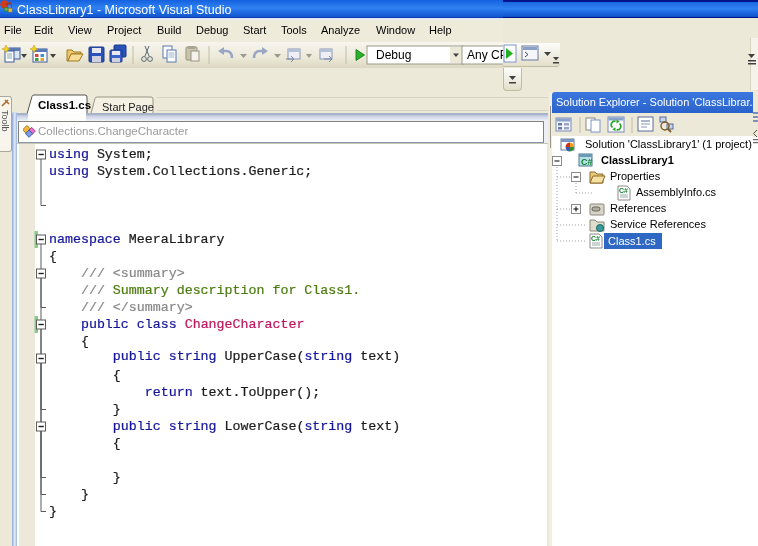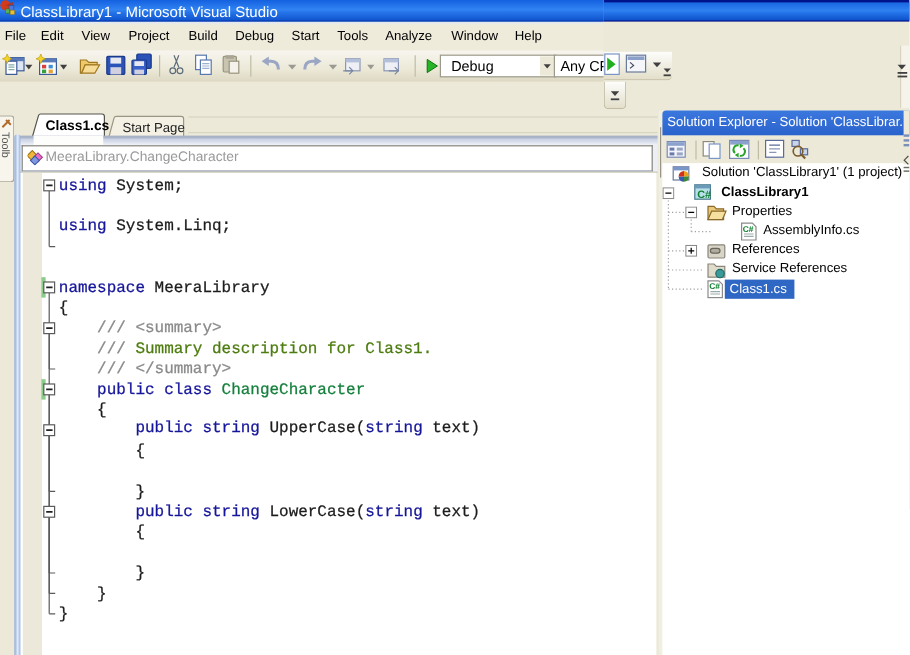--- a/index.html
+++ b/index.html
@@ -32,21 +32,21 @@
   #comborow{left:14px;top:121px;width:534px;height:21.5px;background:#eceff5;}
   #combo{position:absolute;left:4px;top:0px;width:526px;height:21.5px;background:#fff;border:1px solid #84827a;border-bottom:1.6px solid #8a94a8;box-sizing:border-box;}
   #combo .ctext{position:absolute;left:19px;top:3px;color:#9a9a9a;font-size:11.5px;}
   #editorTop{left:14px;top:142.6px;width:534px;height:1.8px;background:#c9c5b6;}
   
   #editor{left:14px;top:144px;width:533px;height:402px;background:#fff;}
   #indmargin{position:absolute;left:5px;top:0;width:16px;height:402px;background:#ece9da;}
   #codepane{position:absolute;left:0;top:0;width:617px;height:402px;
     font-family:"Liberation Mono",monospace;font-size:13.3px;font-weight:normal;-webkit-text-stroke:0.22px;line-height:17px;white-space:pre;}
   .cl{position:absolute;left:35px;height:17px;}
-  .kw{color:#16169b;} .cm{color:#8a8a8a;} .gr{color:#4d7c0f;} .tl{color:#15803d;} .bk{color:#1c1c1c;}
+  .kw{color:#16169b;} .cm{color:#8a8a8a;} .gr{color:#4d7c0f;} .tl{color:#be185d;} .bk{color:#1c1c1c;}
   
   #sepanel{left:549px;top:92px;width:209px;height:454px;background:#f1efe2;}
   #setitle{position:absolute;left:3px;top:0px;width:206px;height:21px;
     background:linear-gradient(#3b78de 0%,#2a62cc 100%);border-radius:3px 0 0 0;}
   #setitle span{position:absolute;left:4px;top:4px;color:#fff;font-size:11px;white-space:nowrap;}
   #setoolbar{position:absolute;left:3px;top:21px;width:206px;height:23px;background:#ece9d8;}
   #setree{position:absolute;left:3px;top:44px;width:206px;height:410px;background:#fff;font-size:11px;}
   .trow{position:absolute;height:16px;white-space:nowrap;}
 </style></head>
 <body>
@@ -228,39 +228,40 @@
   <div class="abs" id="tabband"></div>
   <div class="abs" style="left:28px;top:113px;width:58px;height:8px;background:#fdfdfc;"></div>
 
   <div class="abs" id="comborow">
     <div id="combo">
       <svg class="abs" style="left:4px;top:3px" width="13" height="13" viewBox="0 0 15 15">
         <rect x="1" y="2" width="7" height="7" transform="rotate(45 4.5 5.5)" fill="#f0b83a" stroke="#9a7010"></rect>
         <rect x="7" y="4" width="6" height="6" transform="rotate(45 10 7)" fill="#e870c8" stroke="#983a80"></rect>
         <rect x="4" y="7" width="6" height="6" transform="rotate(45 7 10)" fill="#8098e0" stroke="#3a56a8"></rect>
       </svg>
-      <div class="ctext">MeeraLibrary.ChangeCharacter</div>
+      <div class="ctext">Collections.ChangeCharacter</div>
     </div>
   </div>
   <div class="abs" id="editorTop"></div>
 
   <div class="abs" id="editor">
     <div id="indmargin"></div>
     <div id="codepane">
       <div class="cl" style="top:2px"><span class="kw">using</span><span class="bk"> System;</span></div>
-      <div class="cl" style="top:36px"><span class="kw">using</span><span class="bk"> System.Linq;</span></div>
+      <div class="cl" style="top:19px"><span class="kw">using</span><span class="bk"> System.Collections.Generic;</span></div>
       <div class="cl" style="top:87px"><span class="kw">namespace</span><span class="bk"> MeeraLibrary</span></div>
       <div class="cl" style="top:104px"><span class="bk">{</span></div>
       <div class="cl" style="top:121px"><span class="cm">    /// &lt;summary&gt;</span></div>
       <div class="cl" style="top:138px"><span class="cm">    /// </span><span class="gr">Summary description for Class1.</span></div>
       <div class="cl" style="top:155px"><span class="cm">    /// &lt;/summary&gt;</span></div>
       <div class="cl" style="top:172px"><span class="kw">    public</span><span class="bk"> </span><span class="kw">class</span><span class="bk"> </span><span class="tl">ChangeCharacter</span></div>
       <div class="cl" style="top:189px"><span class="bk">    {</span></div>
       <div class="cl" style="top:204px"><span class="kw">        public</span><span class="bk"> </span><span class="kw">string</span><span class="bk"> UpperCase(</span><span class="kw">string</span><span class="bk"> text)</span></div>
       <div class="cl" style="top:223px"><span class="bk">        {</span></div>
+      <div class="cl" style="top:240px"><span class="kw">            return</span><span class="bk"> text.ToUpper();</span></div>
       <div class="cl" style="top:257px"><span class="bk">        }</span></div>
       <div class="cl" style="top:274px"><span class="kw">        public</span><span class="bk"> </span><span class="kw">string</span><span class="bk"> LowerCase(</span><span class="kw">string</span><span class="bk"> text)</span></div>
       <div class="cl" style="top:291px"><span class="bk">        {</span></div>
       <div class="cl" style="top:325px"><span class="bk">        }</span></div>
       <div class="cl" style="top:342px"><span class="bk">    }</span></div>
       <div class="cl" style="top:359px"><span class="bk">}</span></div>
     </div>
     <svg class="abs" style="left:20px;top:0" width="14" height="402" viewBox="0 0 14 402">
       <g>
         <rect x="0.5" y="87" width="3.5" height="17" fill="#8acc8a"></rect>

